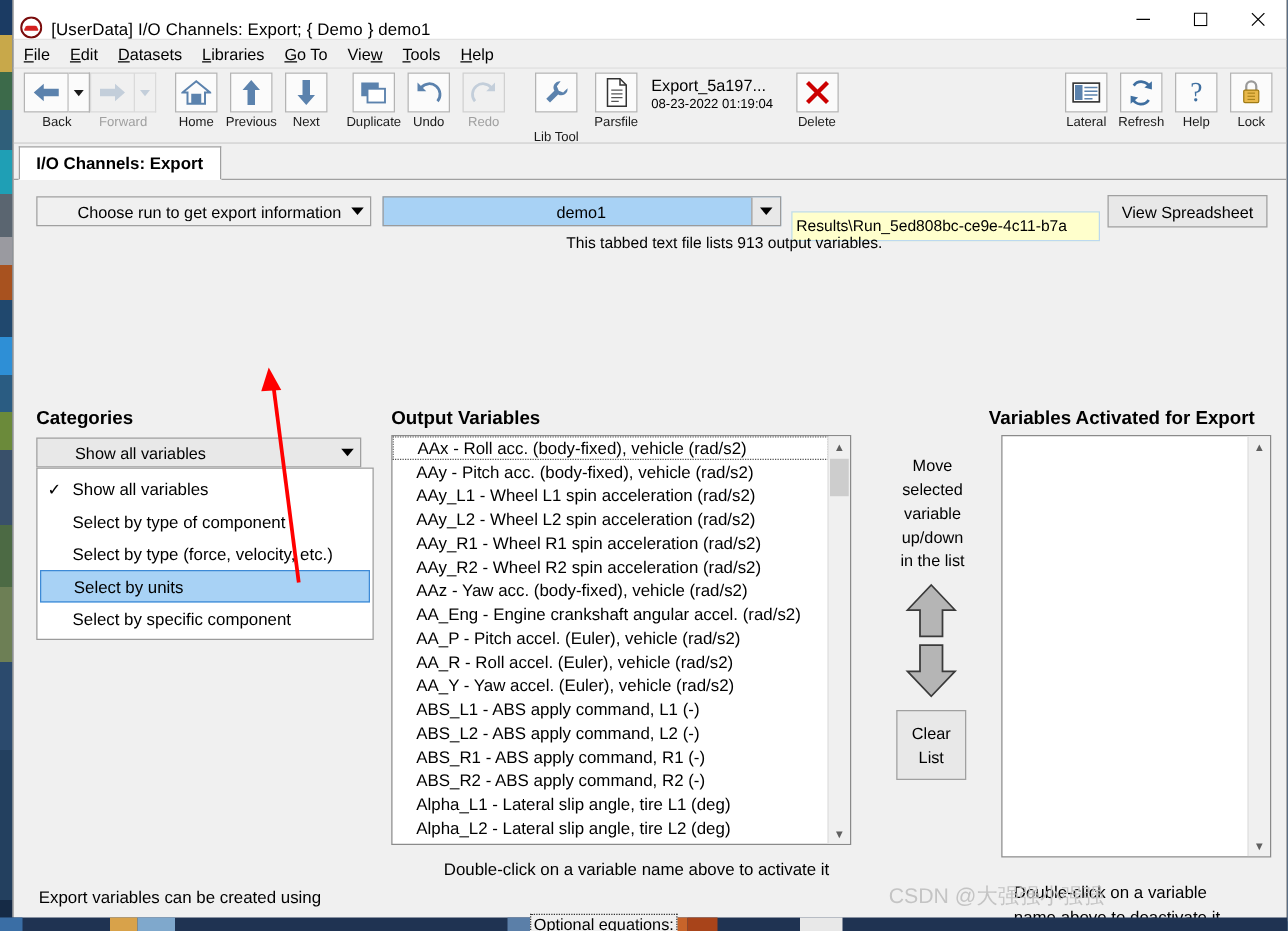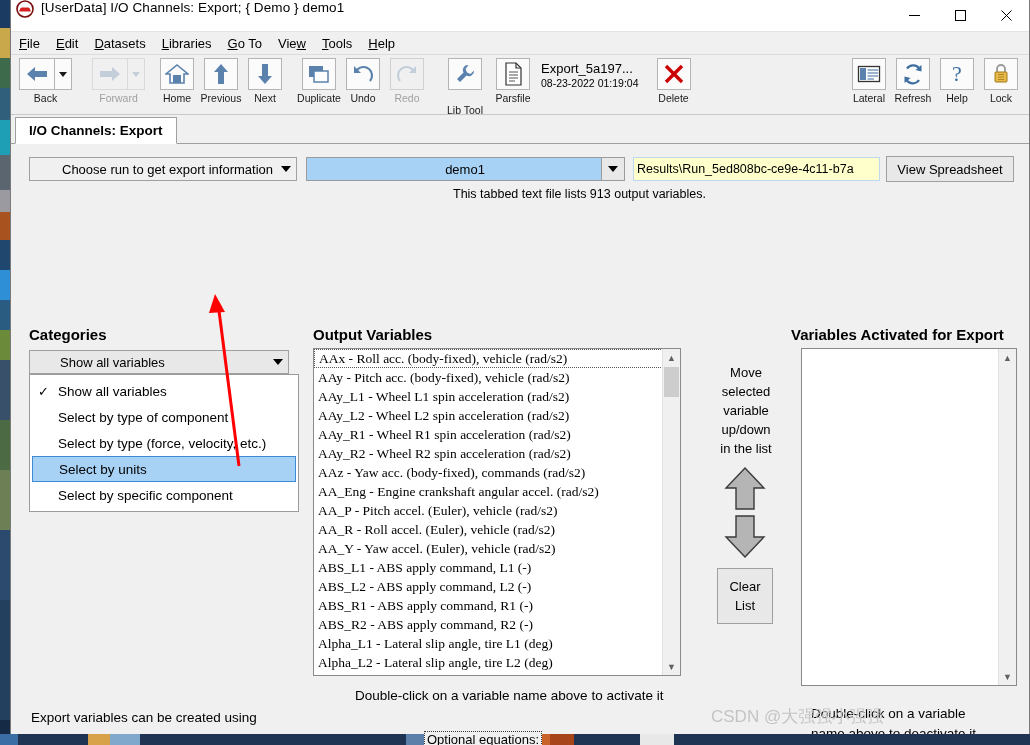--- a/index.html
+++ b/index.html
@@ -48,21 +48,21 @@
   
   .window {
     position: absolute; left: 10px; top: 0; width: 1020px; height: 737px;
     background: #f0f0f0;
     border: 1px solid #7a7a7a;
     border-top: none;
     box-sizing: border-box;
   }
   .titlebar {
     height: 31px; background: #ffffff;
-    display: flex; align-items: flex-start;
+    display: flex; align-items: flex-end;
     position: relative;
     border-bottom: 1px solid #e3e3e3;
   }
   .app-icon {
     width: 18px; height: 18px; margin-left: 5px; margin-right: 7px;
     flex: 0 0 auto;
     position: relative;
   }
   .app-icon svg { display:block; }
   .title-text {
@@ -169,21 +169,21 @@
   }
   #demo-combo .combo-text { text-align: center; padding-left: 0; }
   #demo-combo .combo-arrow {
     background: #e8e8e8; height: 100%; border-left: 1px solid #9b9b9b; width: 22px;
   }
   .path-box {
     position: absolute; height: 24px; box-sizing: border-box;
     background: #ffffcc; border: 1px solid #bcd9ef;
     font-size: 12.5px; color: #000;
     display: flex; align-items: center; padding-left: 3px;
-    white-space: nowrap; overflow: hidden;
+    white-space: nowrap; overflow: hidden; margin-top: 12px;
   }
   .btn {
     position: absolute; box-sizing: border-box;
     border: 1px solid #a0a0a0; background: #e8e8e8;
     font-size: 13px; color: #000;
     display: flex; align-items: center; justify-content: center;
     cursor: default;
   }
   .hint-line {
     position: absolute; font-size: 12.5px; color: #000;
@@ -214,23 +214,22 @@
   }
 
   
   .listbox {
     position: absolute; background: #ffffff; border: 1px solid #8a8a8a;
     box-sizing: border-box; overflow: hidden;
   }
   .lb-inner { position: absolute; left: 0; top: 0; right: 17px; bottom: 0; overflow: hidden; }
   .lb-item {
     height: 19px; line-height: 19px; font-size: 13.5px; color: #000;
-    padding-left: 4px; white-space: nowrap; cursor: default;
+    padding-left: 19px; white-space: nowrap; cursor: default;
     box-sizing: border-box;
-    font-family: Liberation Serif, serif;
   }
   .lb-item.focus { border: 1px dotted #555; height: 19px; line-height: 17px; }
   .scrollbar {
     position: absolute; right: 0; top: 0; width: 17px; bottom: 0;
     background: #f0f0f0; border-left: 1px solid #e0e0e0;
   }
   .sb-arrow {
     height: 17px; display: flex; align-items: center; justify-content: center;
     font-size: 9px; color: #606060; cursor: default;
   }
@@ -326,21 +325,21 @@
               <path d="M2 10 L10 3 L10 7 L22 7 L22 13 L10 13 L10 17 Z" fill="#5b82ad"></path>
             </svg>
           </div>
           <div class="tb-back-drop">
             <div class="caret-down" style="border-top-color:#1a1a1a;border-left-width:4px;border-right-width:4px;border-top-width:5px;"></div>
           </div>
         </div>
         <div class="tb-label">Back</div>
       </div>
 
-      <div class="tb-back" style="margin-left:20px;">
+      <div class="tb-back" style="margin-left:0;">
         <div class="tb-back-row">
           <div class="tb-back-main tb-fwd-main">
             <svg width="24" height="20" viewBox="0 0 24 20">
               <path d="M22 10 L14 3 L14 7 L2 7 L2 13 L14 13 L14 17 Z" fill="#c3ceda"></path>
             </svg>
           </div>
           <div class="tb-back-drop tb-fwd-drop">
             <div class="caret-down" style="border-top-color:#c3ceda;border-left-width:4px;border-right-width:4px;border-top-width:5px;"></div>
           </div>
         </div>
@@ -564,21 +563,21 @@
       <div class="sec-head" style="left:302px; top:182px;">Output Variables</div>
 
       <div class="listbox" style="left:302px; top:204px; width:368px; height:328px;">
         <div class="lb-inner">
           <div class="lb-item focus">AAx - Roll acc. (body-fixed), vehicle (rad/s2)</div>
           <div class="lb-item">AAy - Pitch acc. (body-fixed), vehicle (rad/s2)</div>
           <div class="lb-item">AAy_L1 - Wheel L1 spin acceleration (rad/s2)</div>
           <div class="lb-item">AAy_L2 - Wheel L2 spin acceleration (rad/s2)</div>
           <div class="lb-item">AAy_R1 - Wheel R1 spin acceleration (rad/s2)</div>
           <div class="lb-item">AAy_R2 - Wheel R2 spin acceleration (rad/s2)</div>
-          <div class="lb-item">AAz - Yaw acc. (body-fixed), commands (rad/s2)</div>
+          <div class="lb-item">AAz - Yaw acc. (body-fixed), vehicle (rad/s2)</div>
           <div class="lb-item">AA_Eng - Engine crankshaft angular accel. (rad/s2)</div>
           <div class="lb-item">AA_P - Pitch accel. (Euler), vehicle (rad/s2)</div>
           <div class="lb-item">AA_R - Roll accel. (Euler), vehicle (rad/s2)</div>
           <div class="lb-item">AA_Y - Yaw accel. (Euler), vehicle (rad/s2)</div>
           <div class="lb-item">ABS_L1 - ABS apply command, L1 (-)</div>
           <div class="lb-item">ABS_L2 - ABS apply command, L2 (-)</div>
           <div class="lb-item">ABS_R1 - ABS apply command, R1 (-)</div>
           <div class="lb-item">ABS_R2 - ABS apply command, R2 (-)</div>
           <div class="lb-item">Alpha_L1 - Lateral slip angle, tire L1 (deg)</div>
           <div class="lb-item">Alpha_L2 - Lateral slip angle, tire L2 (deg)</div>

